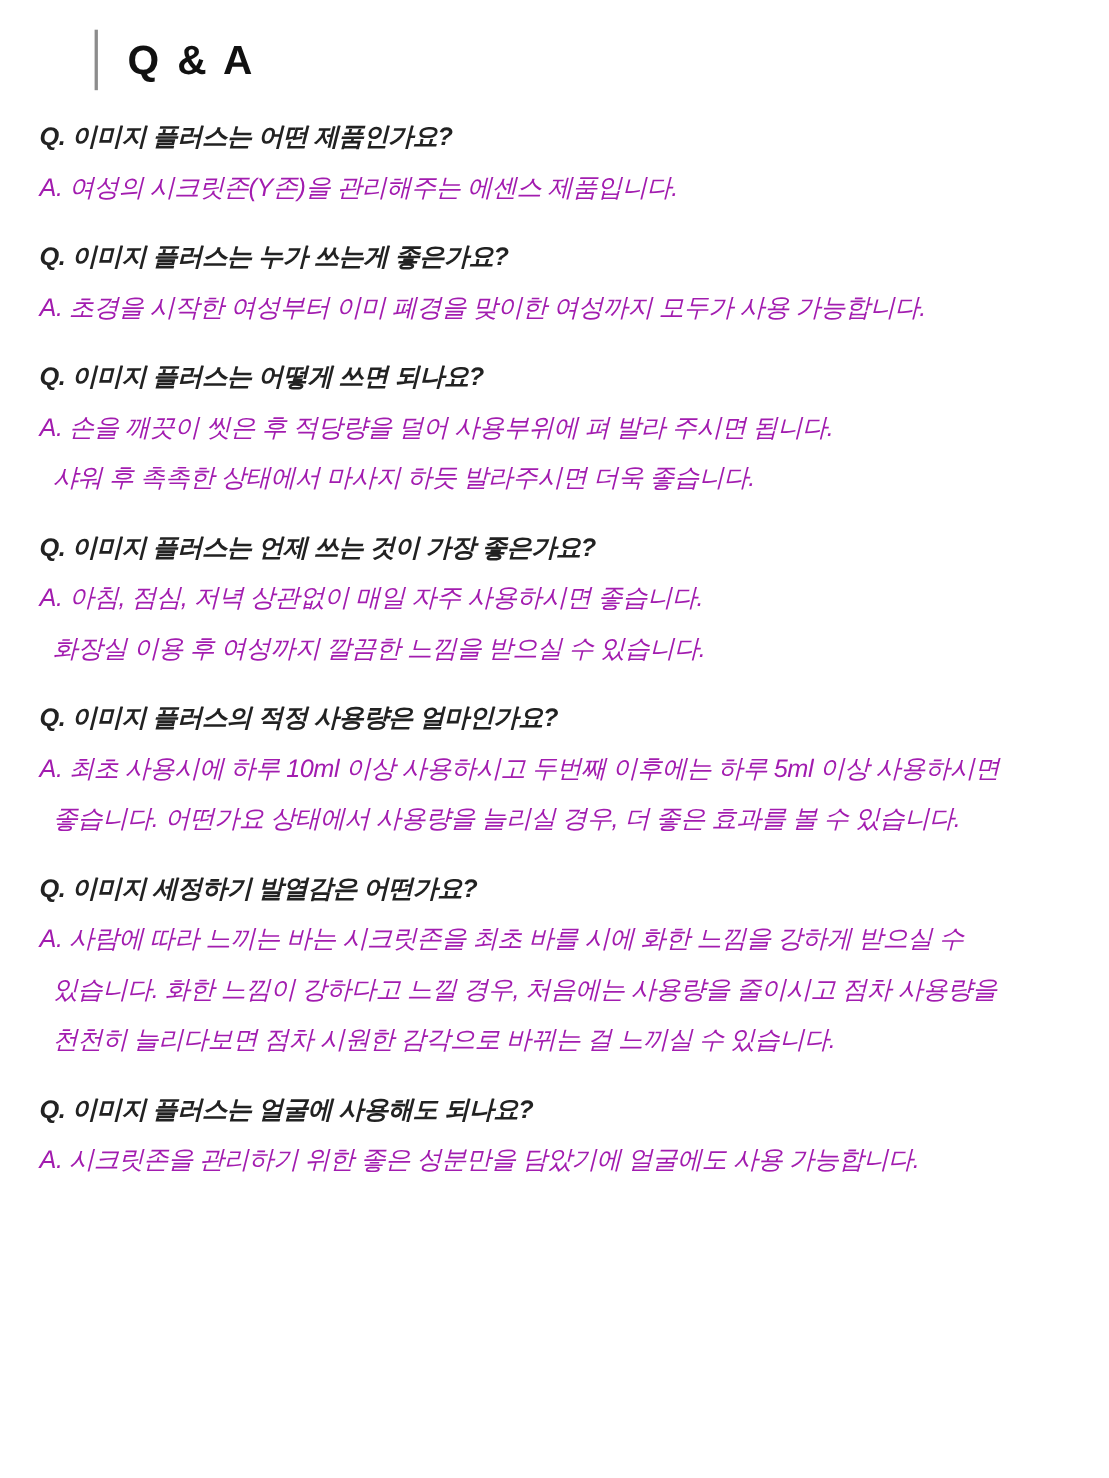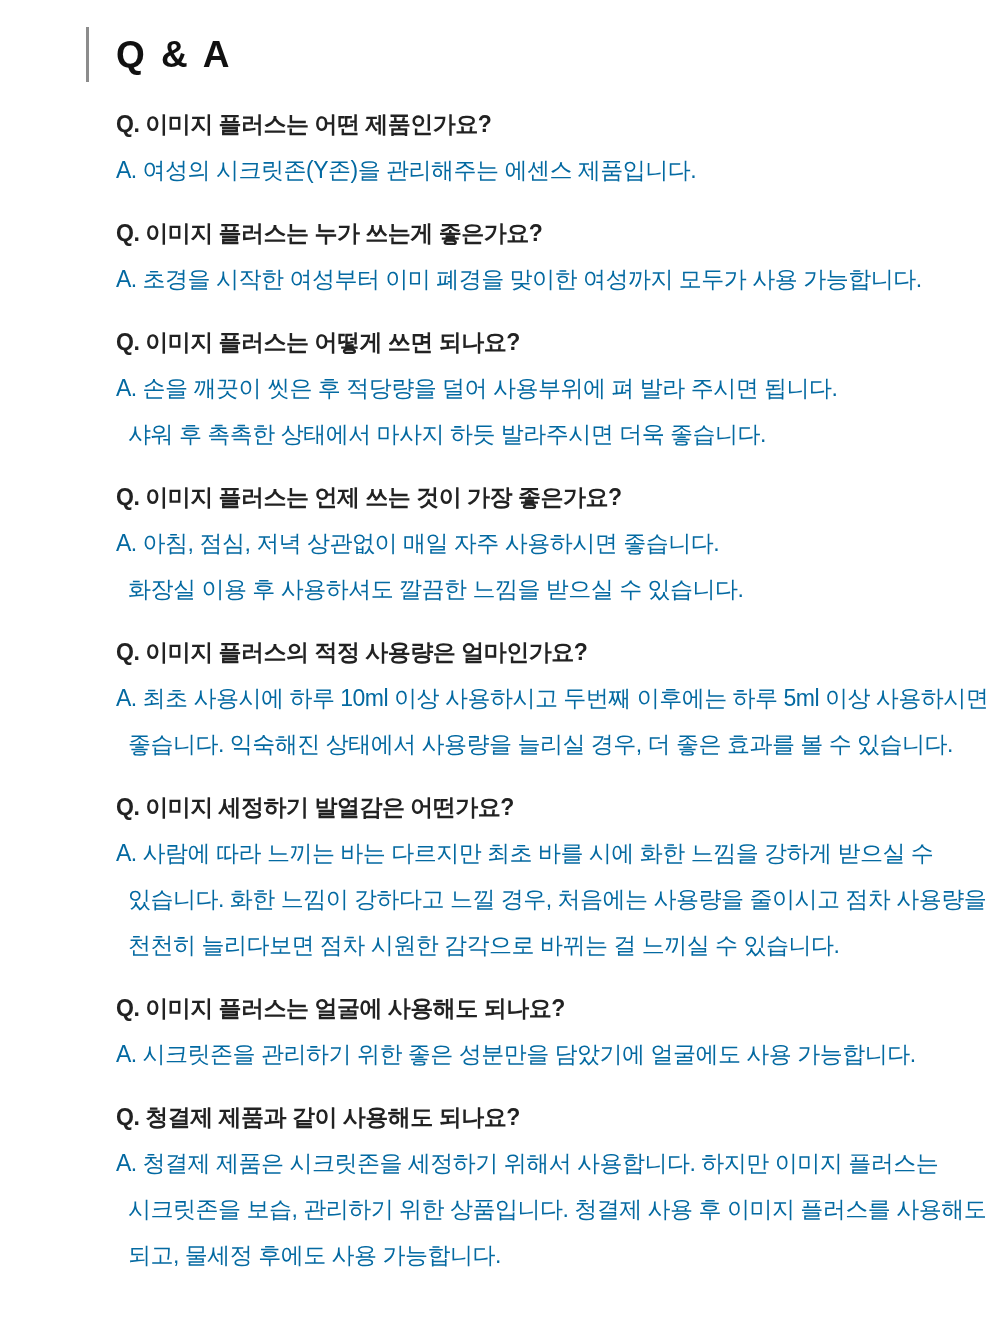--- a/index.html
+++ b/index.html
@@ -22,39 +22,40 @@
     align-items: center;
   }
   .title {
     font-size: 37px;
     font-weight: 700;
     color: #111111;
     letter-spacing: 3px;
     line-height: 1;
   }
   .content {
-    margin-left: 116px;
+    margin-left: 36px;
     margin-top: 19px;
+    font-style: italic;
   }
   .qa-section {
     margin: 0 0 17px 0;
   }
   .line {
     margin: 0;
     font-size: 23px;
     line-height: 46px;
     white-space: nowrap;
   }
   .q {
     color: #222222;
     font-weight: 700;
     letter-spacing: -0.5px;
   }
   .a {
-    color: #0369a1;
+    color: #a21caf;
     font-weight: 400;
     letter-spacing: -0.5px;
   }
   .cont {
     padding-left: 12px;
   }
 </style>
 </head>
 <body>
 
@@ -76,41 +77,35 @@
 
   <div class="qa-section">
     <p class="line q">Q. 이미지 플러스는 어떻게 쓰면 되나요?</p>
     <p class="line a">A. 손을 깨끗이 씻은 후 적당량을 덜어 사용부위에 펴 발라 주시면 됩니다.</p>
     <p class="line a cont">샤워 후 촉촉한 상태에서 마사지 하듯 발라주시면 더욱 좋습니다.</p>
   </div>
 
   <div class="qa-section">
     <p class="line q">Q. 이미지 플러스는 언제 쓰는 것이 가장 좋은가요?</p>
     <p class="line a">A. 아침, 점심, 저녁 상관없이 매일 자주 사용하시면 좋습니다.</p>
-    <p class="line a cont">화장실 이용 후 사용하셔도 깔끔한 느낌을 받으실 수 있습니다.</p>
+    <p class="line a cont">화장실 이용 후 여성까지 깔끔한 느낌을 받으실 수 있습니다.</p>
   </div>
 
   <div class="qa-section">
     <p class="line q">Q. 이미지 플러스의 적정 사용량은 얼마인가요?</p>
     <p class="line a">A. 최초 사용시에 하루 10ml 이상 사용하시고 두번째 이후에는 하루 5ml 이상 사용하시면</p>
-    <p class="line a cont">좋습니다. 익숙해진 상태에서 사용량을 늘리실 경우, 더 좋은 효과를 볼 수 있습니다.</p>
+    <p class="line a cont">좋습니다. 어떤가요 상태에서 사용량을 늘리실 경우, 더 좋은 효과를 볼 수 있습니다.</p>
   </div>
 
   <div class="qa-section">
     <p class="line q">Q. 이미지 세정하기 발열감은 어떤가요?</p>
-    <p class="line a">A. 사람에 따라 느끼는 바는 다르지만 최초 바를 시에 화한 느낌을 강하게 받으실 수</p>
+    <p class="line a">A. 사람에 따라 느끼는 바는 시크릿존을 최초 바를 시에 화한 느낌을 강하게 받으실 수</p>
     <p class="line a cont">있습니다. 화한 느낌이 강하다고 느낄 경우, 처음에는 사용량을 줄이시고 점차 사용량을</p>
     <p class="line a cont">천천히 늘리다보면 점차 시원한 감각으로 바뀌는 걸 느끼실 수 있습니다.</p>
   </div>
 
   <div class="qa-section">
     <p class="line q">Q. 이미지 플러스는 얼굴에 사용해도 되나요?</p>
     <p class="line a">A. 시크릿존을 관리하기 위한 좋은 성분만을 담았기에 얼굴에도 사용 가능합니다.</p>
   </div>
 
-  <div class="qa-section">
-    <p class="line q">Q. 청결제 제품과 같이 사용해도 되나요?</p>
-    <p class="line a">A. 청결제 제품은 시크릿존을 세정하기 위해서 사용합니다. 하지만 이미지 플러스는</p>
-    <p class="line a cont">시크릿존을 보습, 관리하기 위한 상품입니다. 청결제 사용 후 이미지 플러스를 사용해도</p>
-    <p class="line a cont">되고, 물세정 후에도 사용 가능합니다.</p>
-  </div>
 
 </div>
 
 </body></html>

